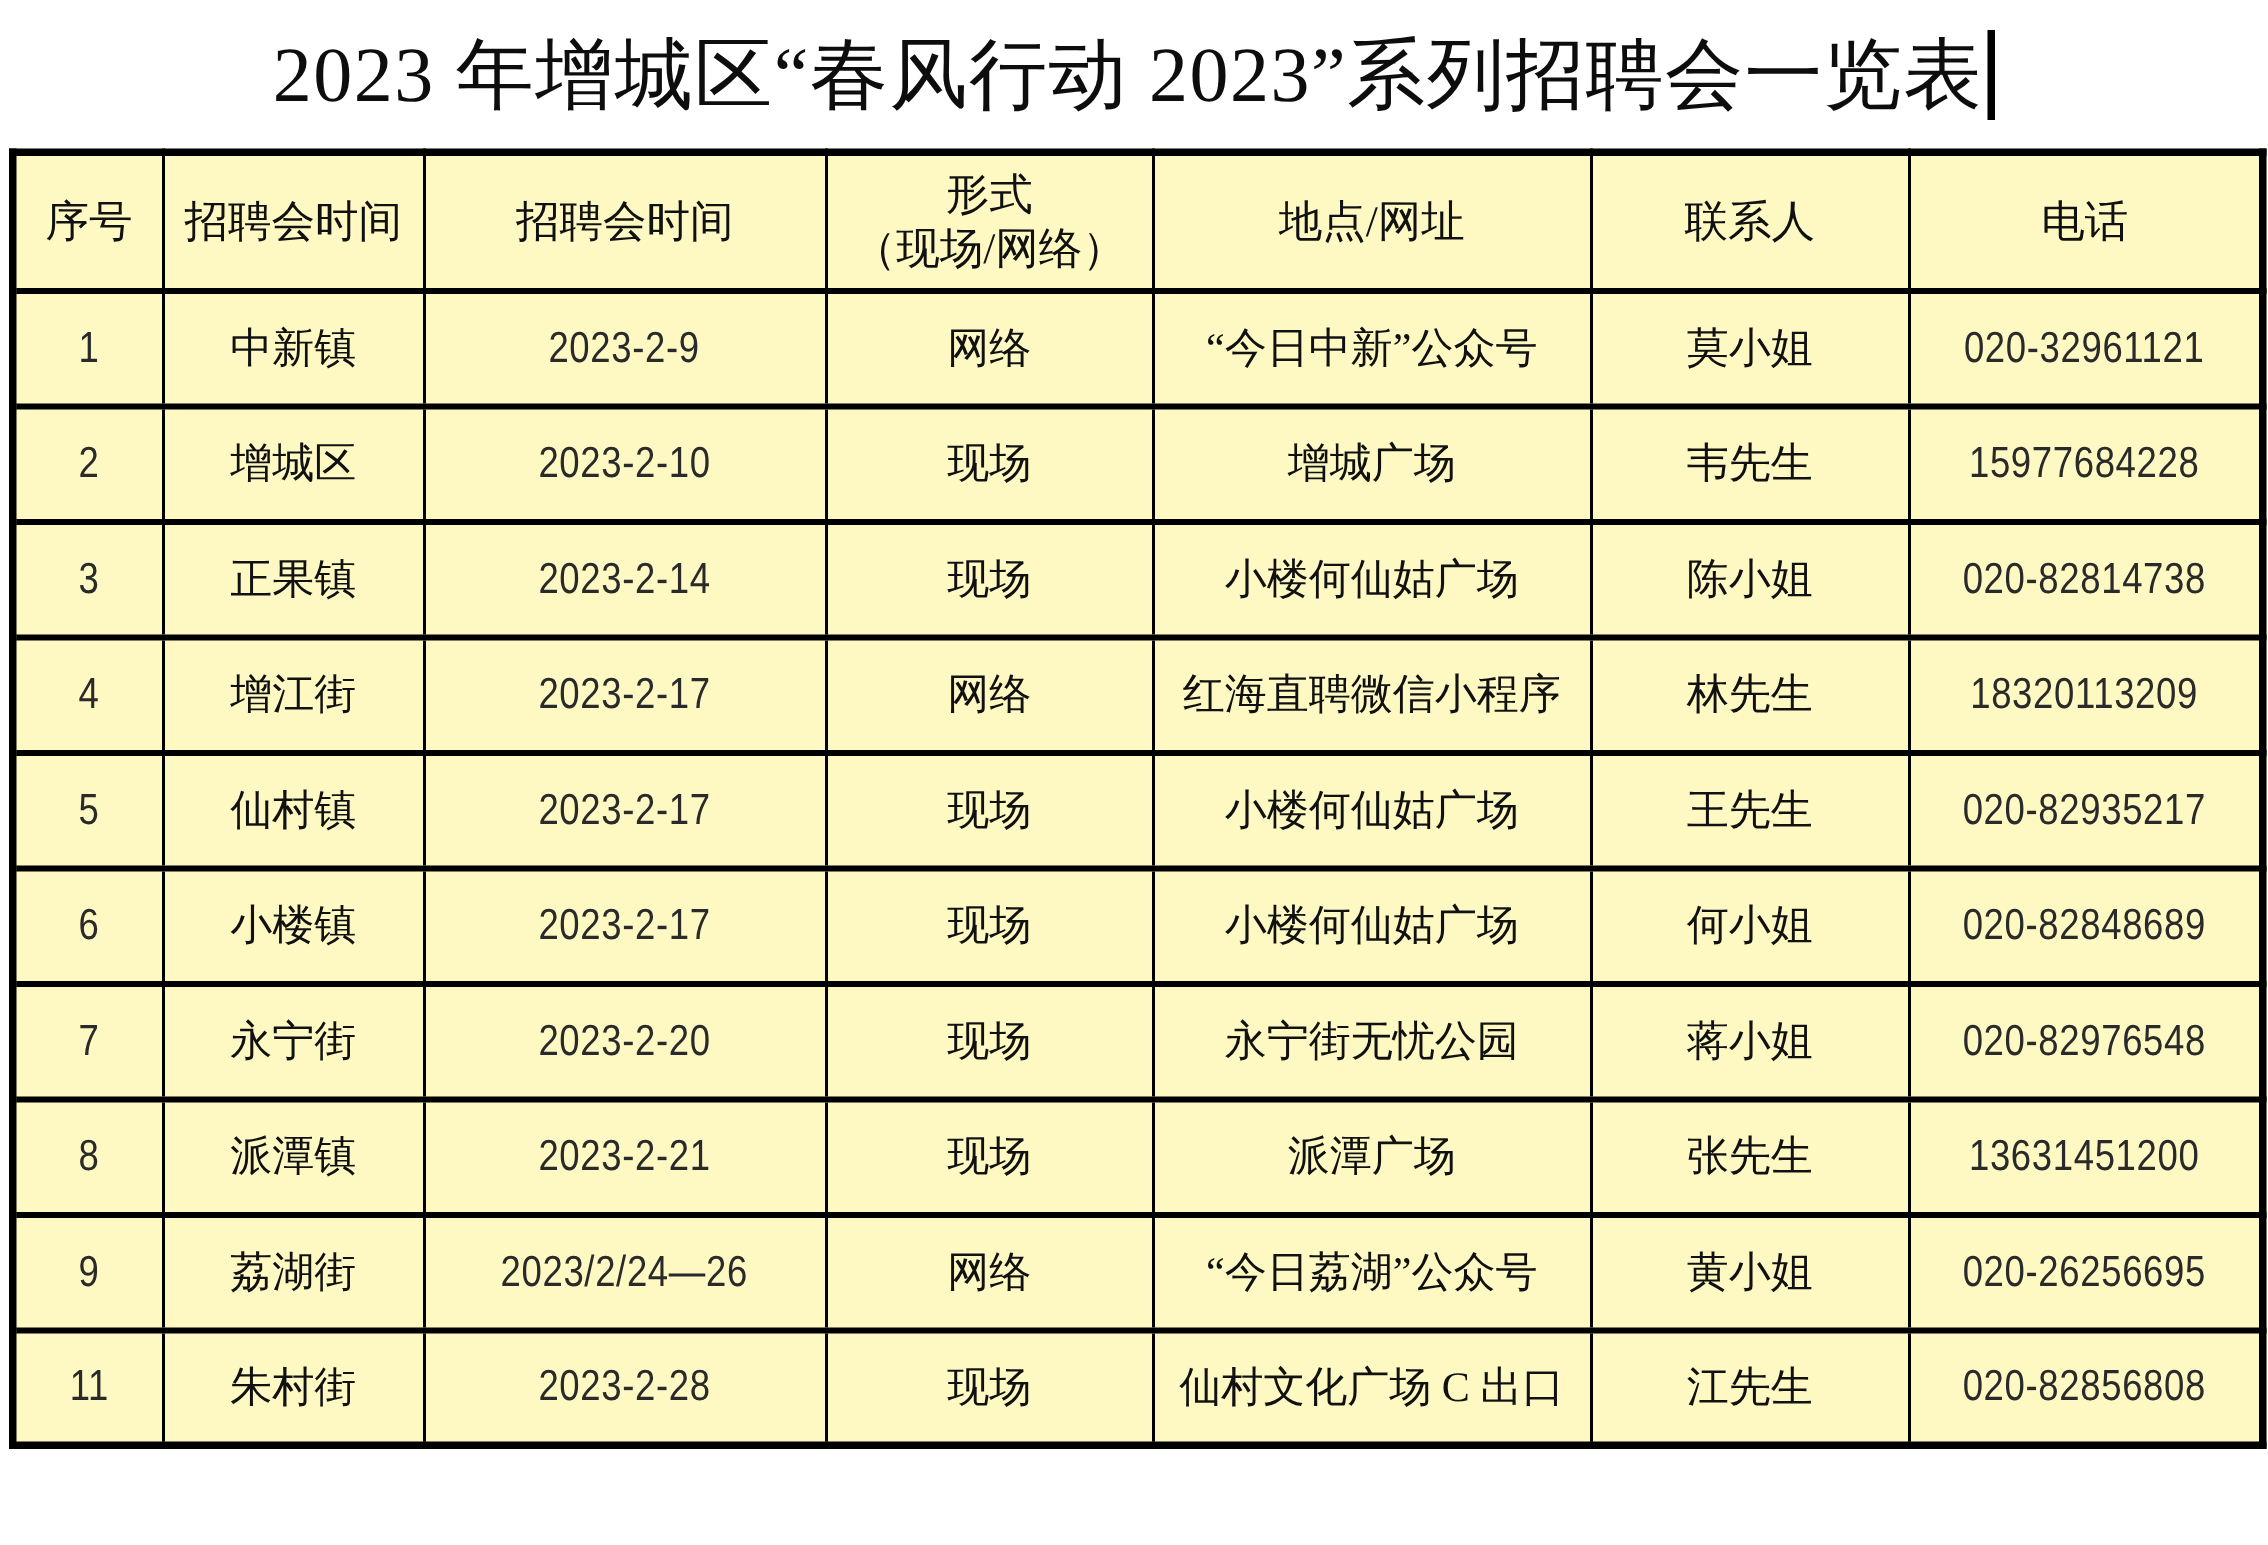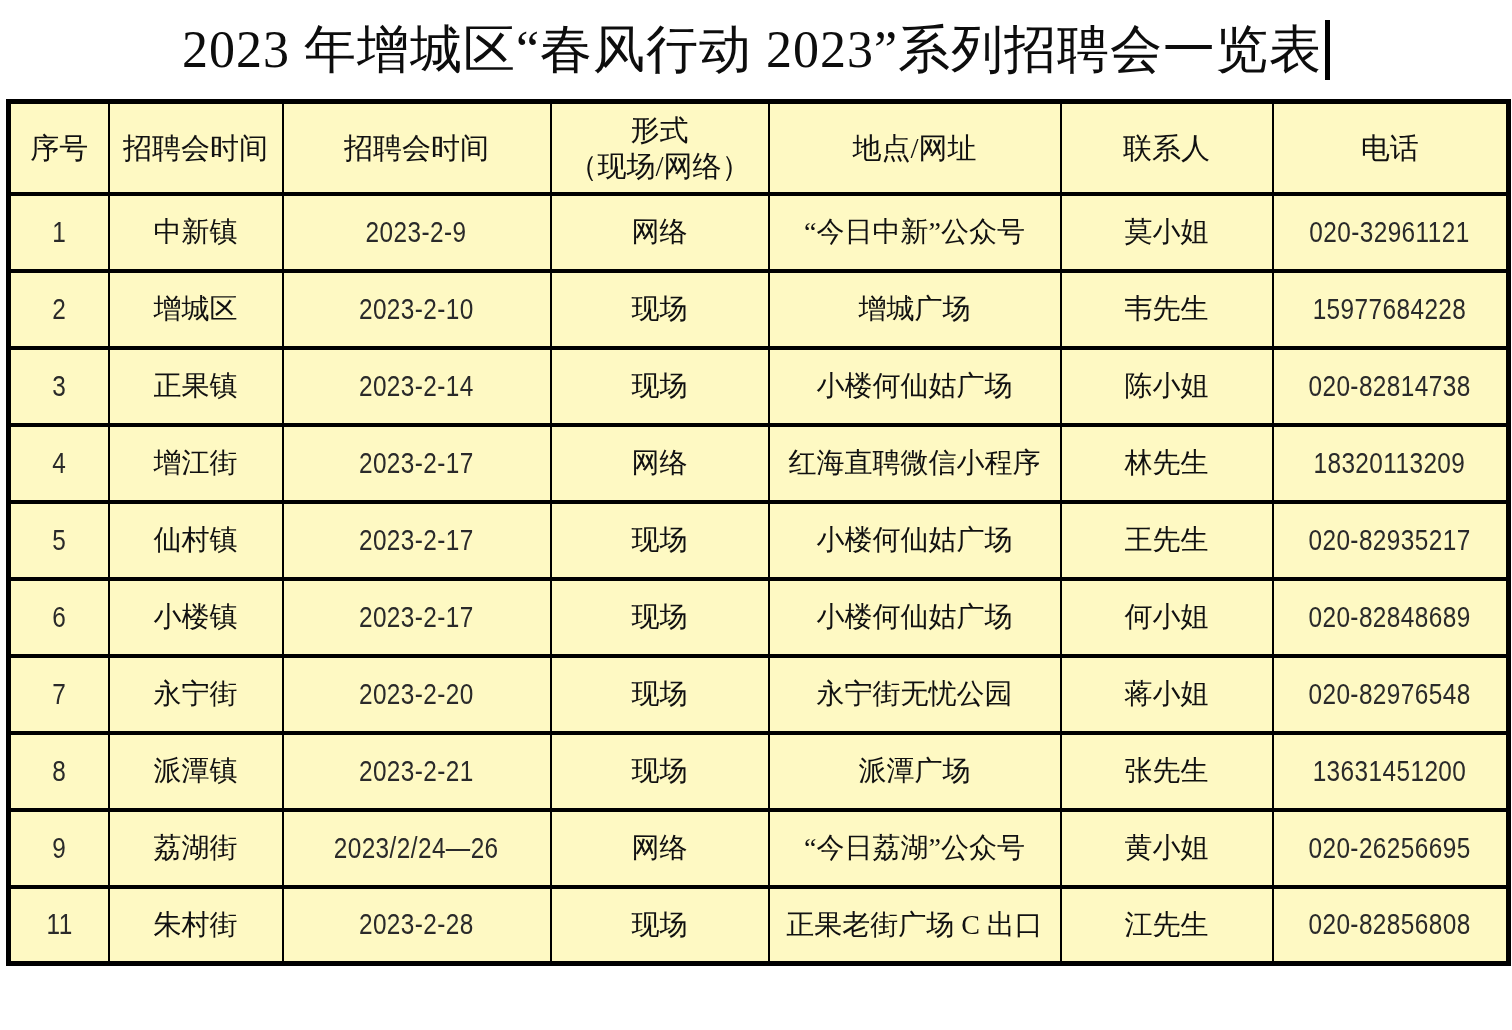--- a/index.html
+++ b/index.html
@@ -195,19 +195,19 @@
         <td><span>网络</span></td>
         <td><span>“今日荔湖”公众号</span></td>
         <td><span>黄小姐</span></td>
         <td><span class="num">020-26256695</span></td>
       </tr>
       <tr>
         <td><span class="num">11</span></td>
         <td><span>朱村街</span></td>
         <td><span class="num">2023-2-28</span></td>
         <td><span>现场</span></td>
-        <td><span>正果老街广场 C 出口</span></td>
+        <td><span>仙村文化广场 C 出口</span></td>
         <td><span>江先生</span></td>
         <td><span class="num">020-82856808</span></td>
       </tr>
     </tbody>
   </table>
 </div>
 
 </body></html>

